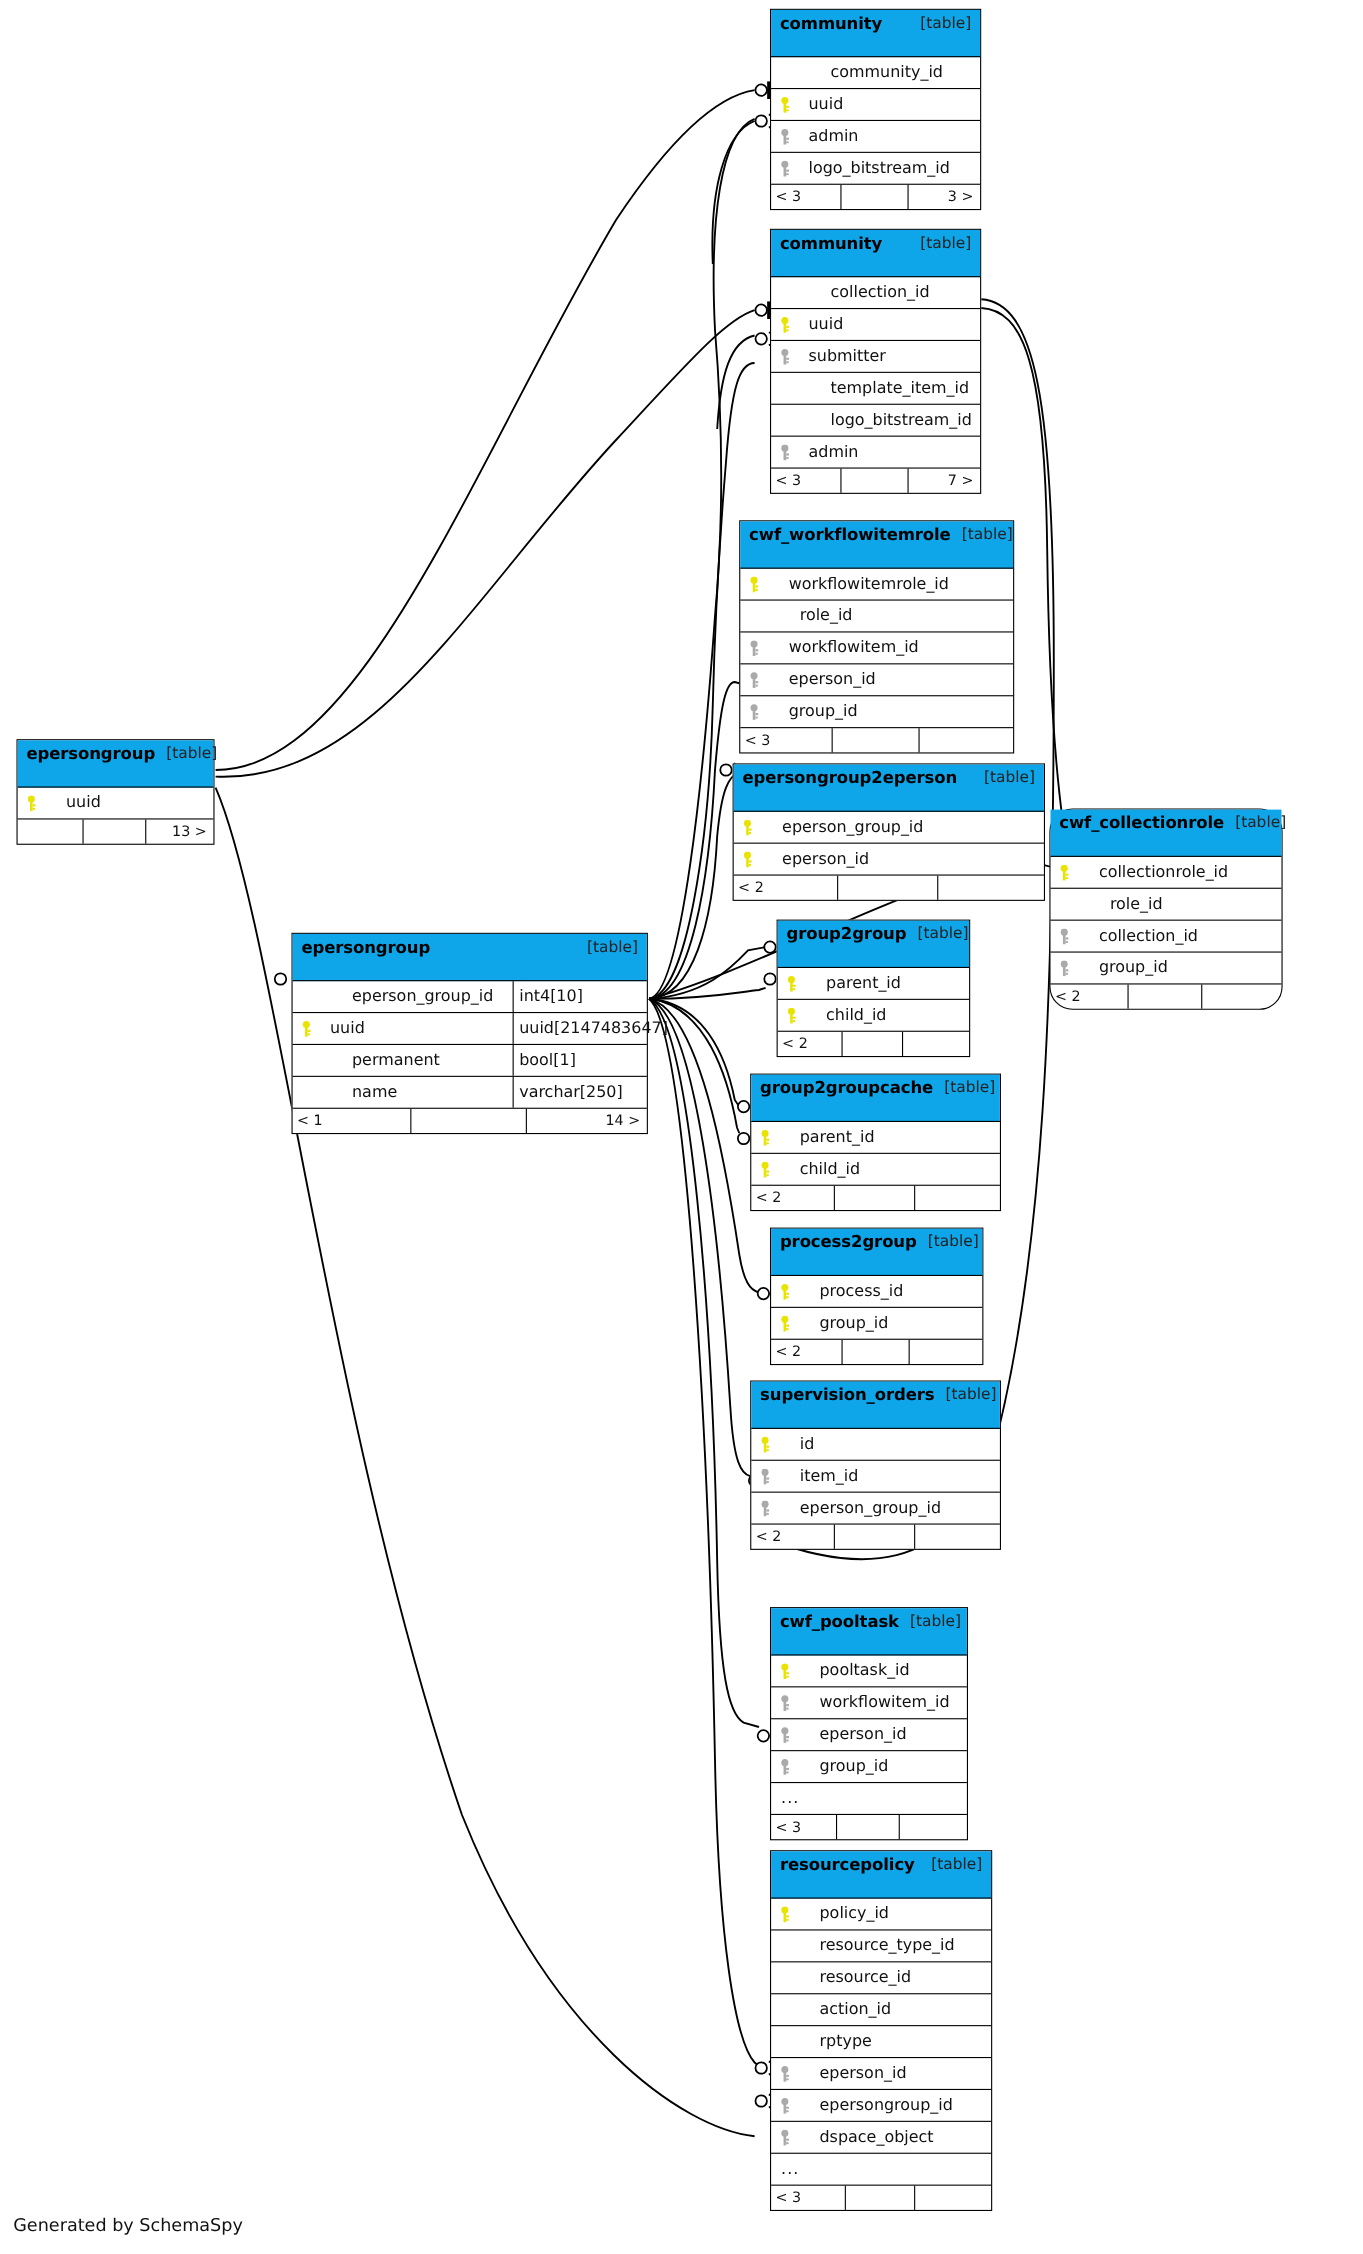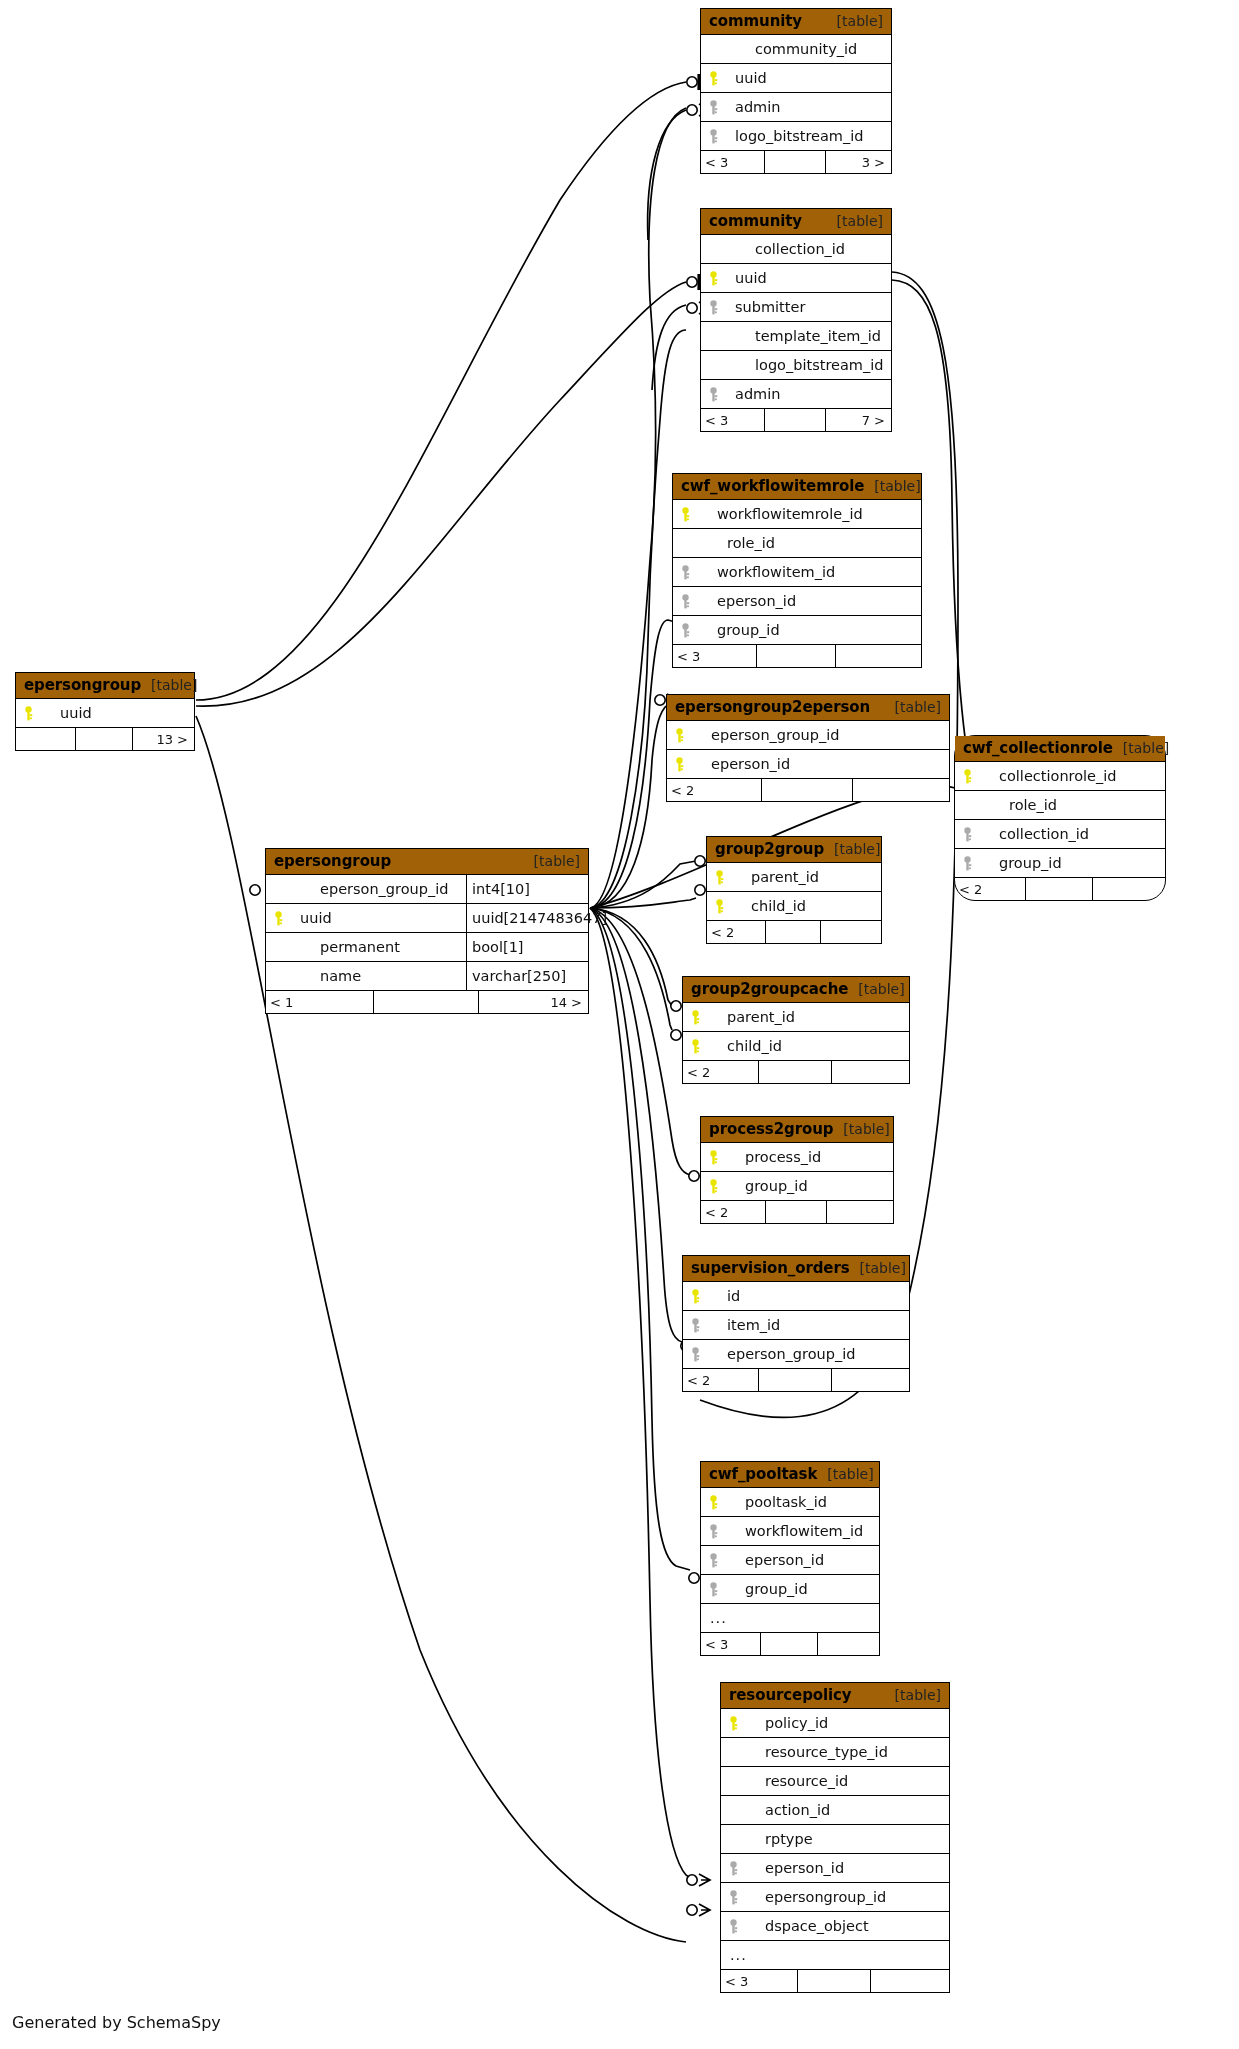--- a/index.html
+++ b/index.html
@@ -3,22 +3,22 @@
 <meta charset="utf-8">
 <title>SchemaSpy Relationships</title>
 <style>
   html,body{margin:0;padding:0;background:#ffffff;}
   body{font-family:"DejaVu Sans","Liberation Sans",sans-serif;}
   #canvas{position:relative;width:1239px;height:2049px;overflow:hidden;background:#fff;}
   #edges{position:absolute;left:0;top:0;width:1239px;height:2049px;pointer-events:none;}
 
   .tbl{position:absolute;border:1.6px solid #000;background:#fff;box-sizing:border-box;}
   .thead{display:flex;align-items:center;justify-content:space-between;
-         background:#a16207;border-bottom:1.6px solid #000;
-         padding:3px 8px 4px 8px;box-sizing:border-box;}
+         background:#0ea5e9;border-bottom:1.6px solid #000;
+         padding:3px 8px 21px 8px;box-sizing:border-box;}
   .tname{font-weight:bold;font-size:15px;color:#000;white-space:nowrap;letter-spacing:-0.1px;}
   .ttag{font-size:14px;color:#222;padding-left:10px;white-space:nowrap;}
   .trow{display:flex;align-items:center;border-bottom:1.2px solid #000;
         box-sizing:border-box;height:29px;padding:0;}
   .trow:last-of-type{border-bottom:1.2px solid #000;}
   .kcell{width:24px;min-width:24px;display:flex;align-items:center;justify-content:center;}
   .colname{font-size:14.5px;color:#111;white-space:nowrap;padding-left:2px;}
   .coltype{font-size:14.5px;color:#111;white-space:nowrap;padding-left:5px;
            border-left:1.2px solid #000;align-self:stretch;display:flex;align-items:center;}
   .namecell{flex:1;display:flex;align-items:center;}
@@ -571,21 +571,21 @@
         </div>
         <div class="trow">
           <span class="ellipsis">...</span>
         </div>
         <div class="tfoot">
           <span class="fcell fleft">&lt; 3</span>
           <span class="fcell"></span>
           <span class="fcell fright"></span>
         </div>
       </div>
-      <div class="tbl" style="left: 720px; top: 1682px; width: 230px;">
+      <div class="tbl" style="left: 700px; top: 1682px; width: 202px;">
         <div class="thead">
           <span class="tname">resourcepolicy</span>
           <span class="ttag">[table]</span>
         </div>
         <div class="trow">
           <span class="kcell">
             <svg class="key" viewBox="0 0 9 15" xmlns="http://www.w3.org/2000/svg">
               <circle cx="4.5" cy="3.4" r="3.2" fill="#e8e400"></circle>
               <rect x="3.3" y="5.2" width="2.4" height="9.2" fill="#e8e400"></rect>
               <rect x="5.7" y="8.2" width="2.6" height="1.9" fill="#e8e400"></rect>

